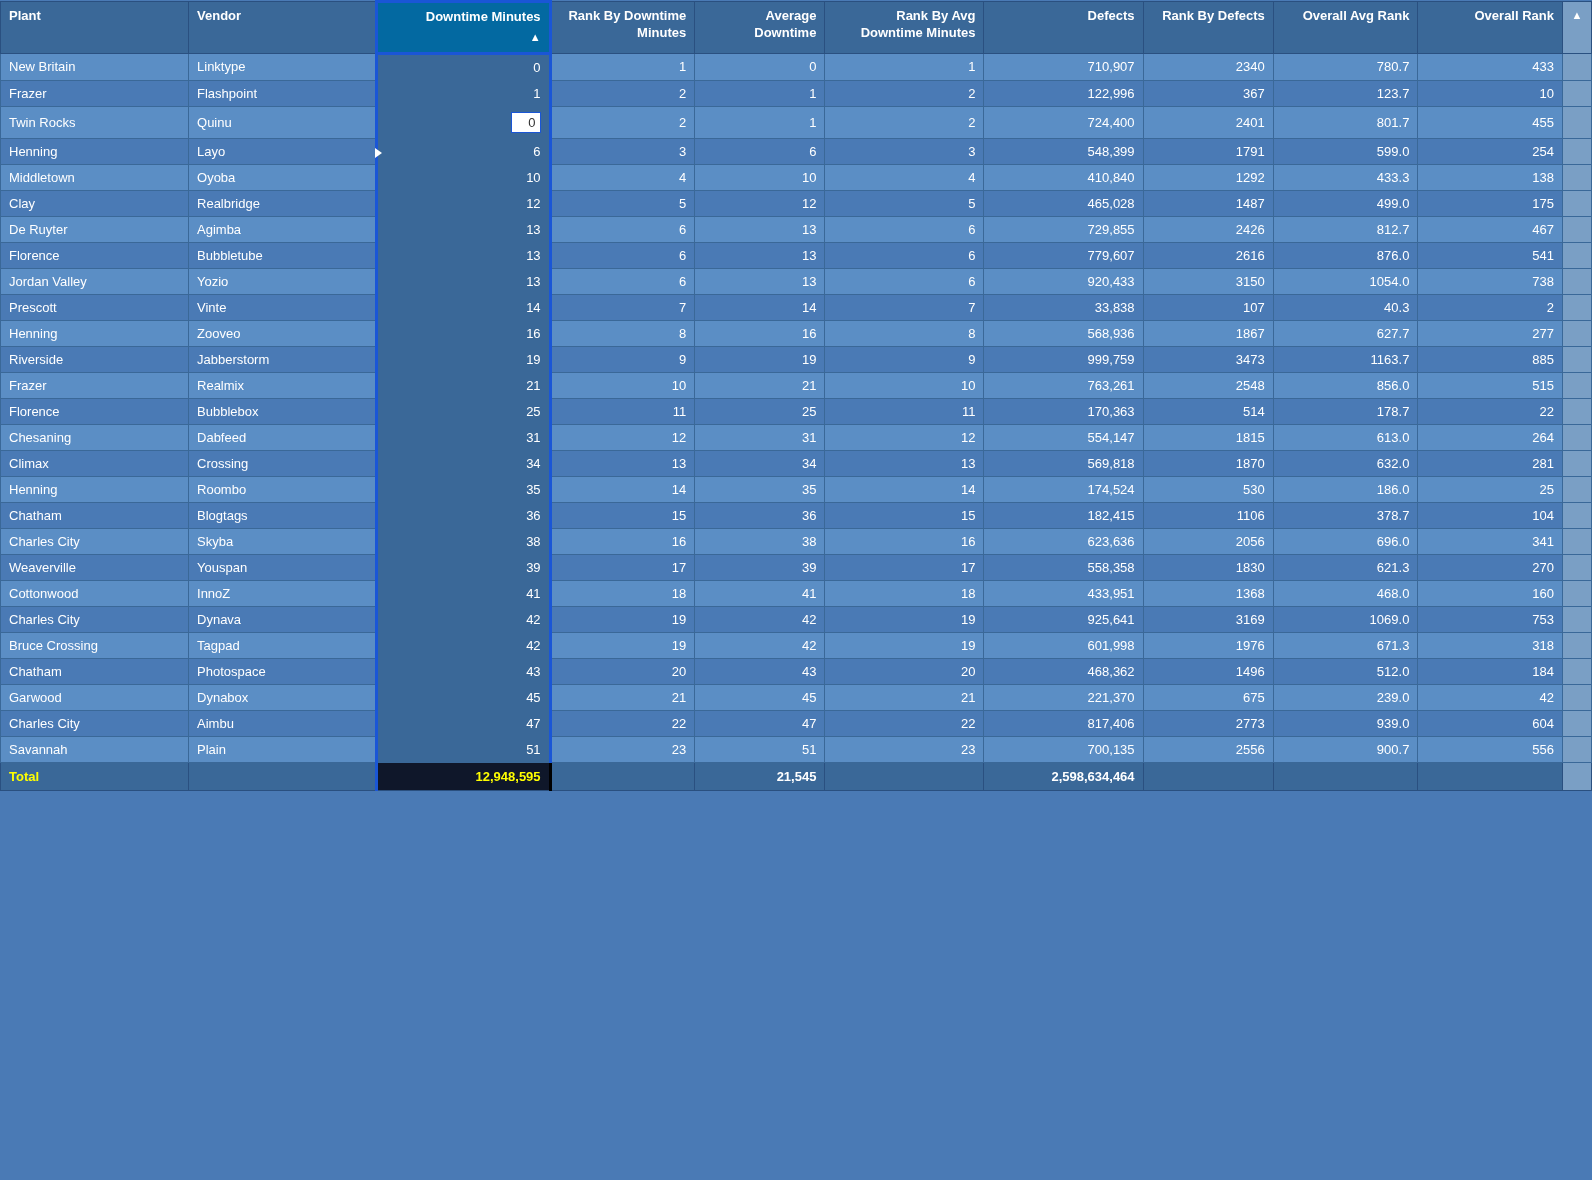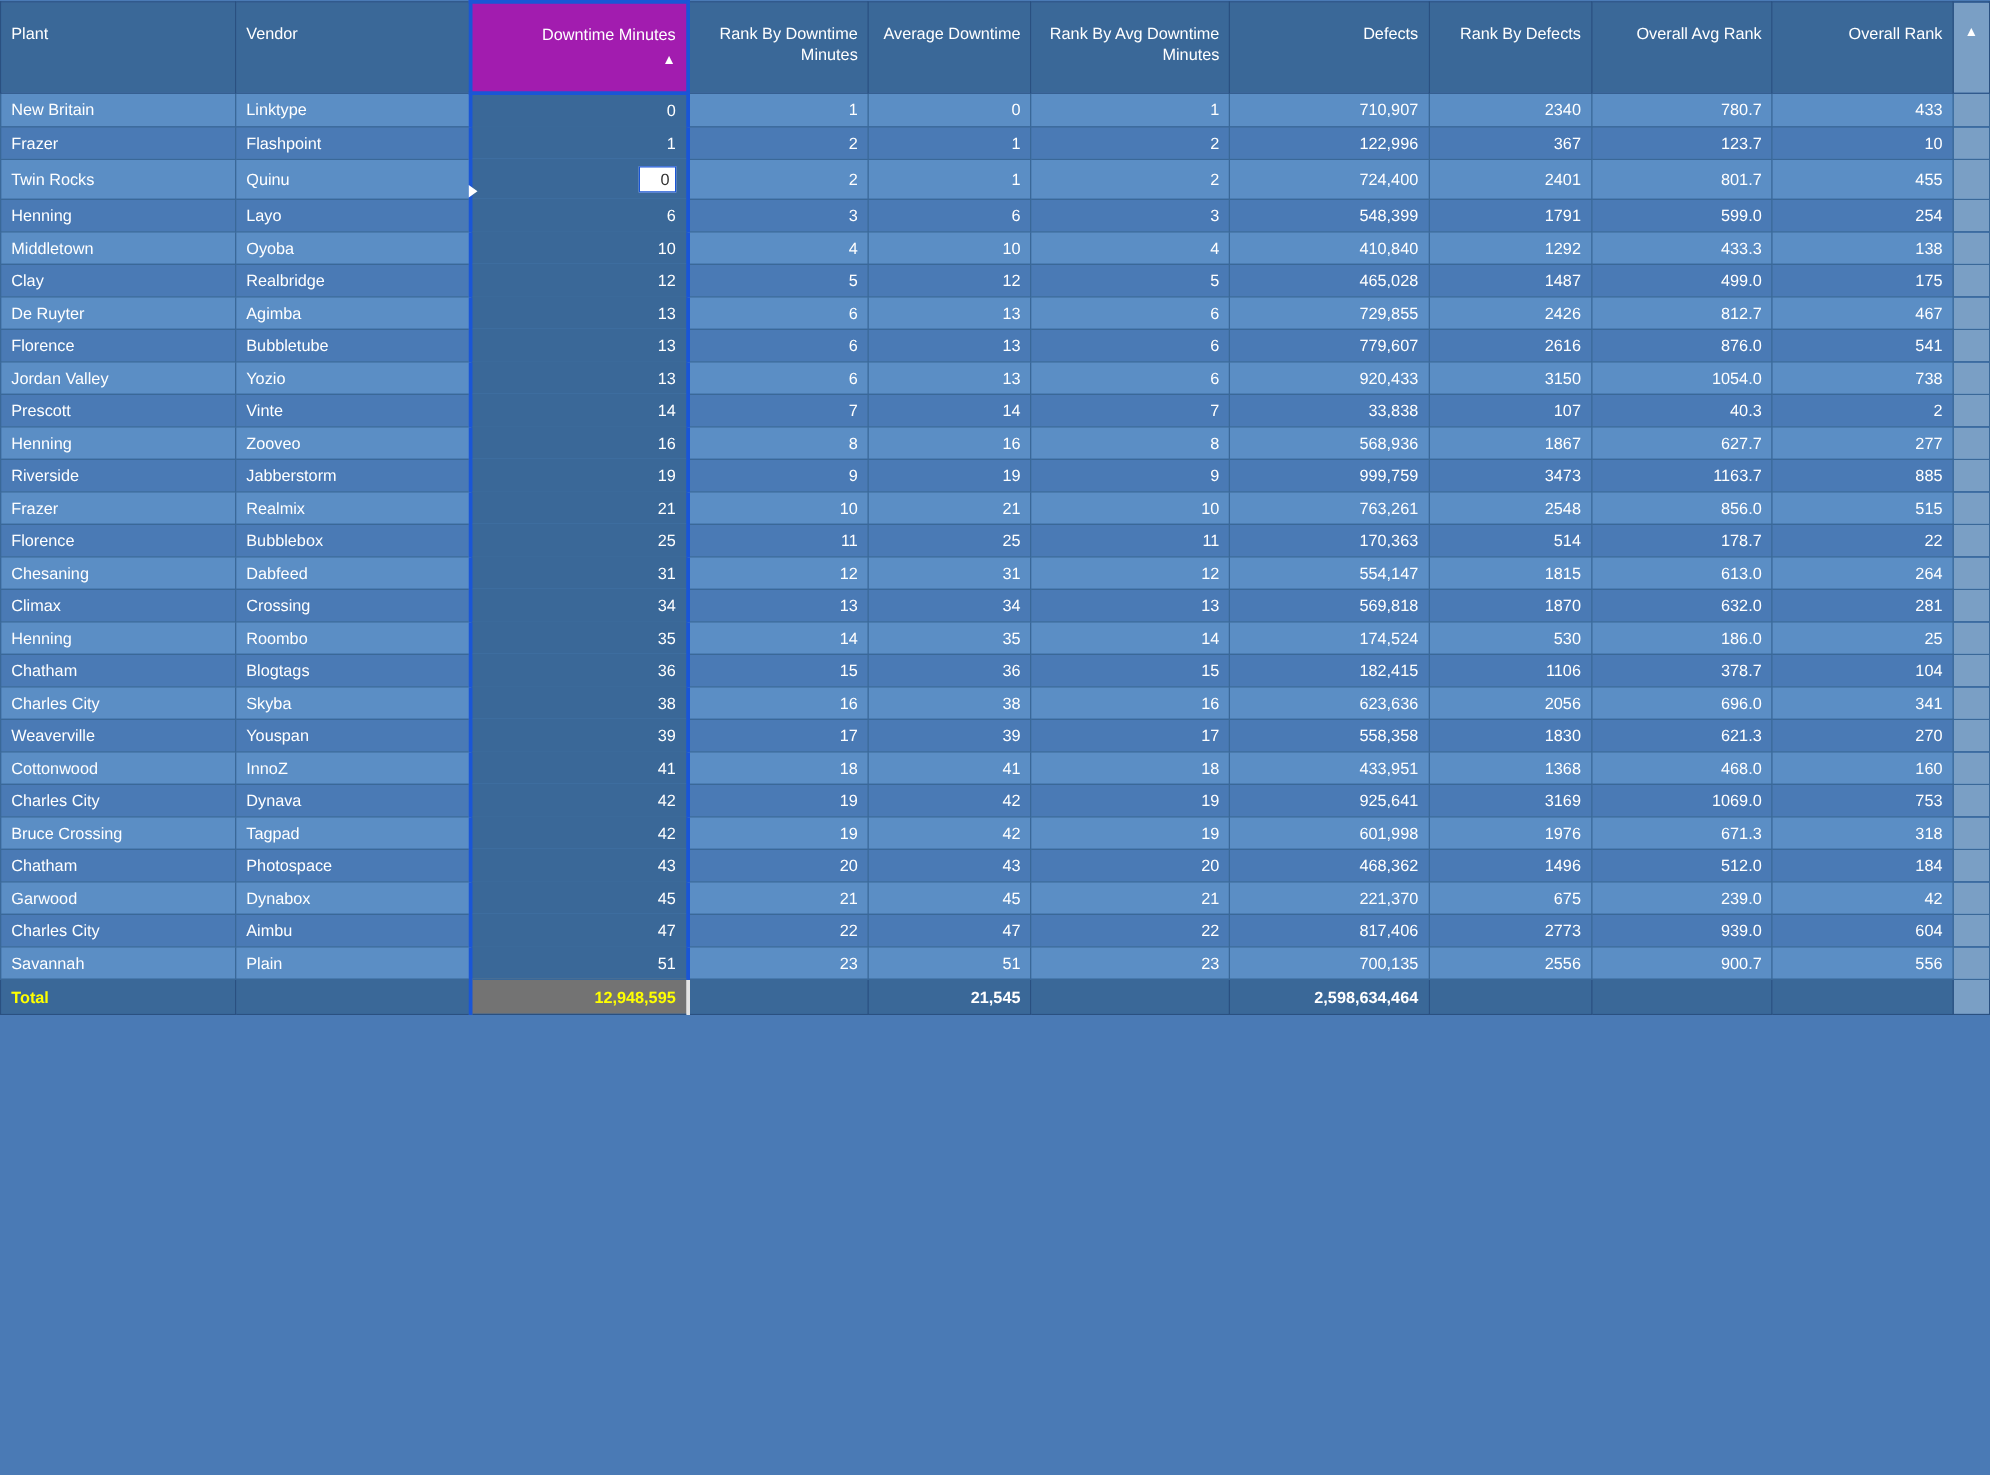--- a/index.html
+++ b/index.html
@@ -31,29 +31,29 @@
     col.defects { width: 110px; }
     col.rank-defects { width: 90px; }
     col.overall-avg { width: 100px; }
     col.overall-rank { width: 100px; }
     col.scrollbar { width: 20px; }
 
     thead tr th {
       background: #3a6898;
       color: #ffffff;
       text-align: left;
-      padding: 17px 8px;
+      padding: 6px 8px;
       vertical-align: top;
       border: 1px solid #2a5080;
-      font-weight: normal;
+      font-weight: bold;
       font-size: 13px;
       line-height: 1.3;
     }
     thead tr th.selected-col {
-      background: #a21caf;
+      background: #0369a1;
       border: 3px solid #1a56d6;
       margin-top: 12px;
     }
     thead tr th.numeric {
       text-align: right;
     }
     .sort-indicator {
       display: inline-block;
       margin-top: 4px;
       color: #ffffff;
@@ -85,23 +85,23 @@
       color: #ffffff;
       font-weight: bold;
       padding: 6px 8px;
       border: 1px solid #2a5080;
       font-size: 13px;
     }
     tfoot tr td.numeric {
       text-align: right;
     }
     tfoot tr td.selected-col {
-      background: #737373;
+      background: #0f172a;
       border-left: 3px solid #1a56d6;
-      border-right: 3px solid #e5e5e5;
+      border-right: 3px solid #000000;
       margin-left: 28px;
     }
     .scrollbar-col {
       background: #7a9fc5;
       width: 20px;
       position: relative;
     }
     .cursor-indicator {
       position: absolute;
       left: 375px;

